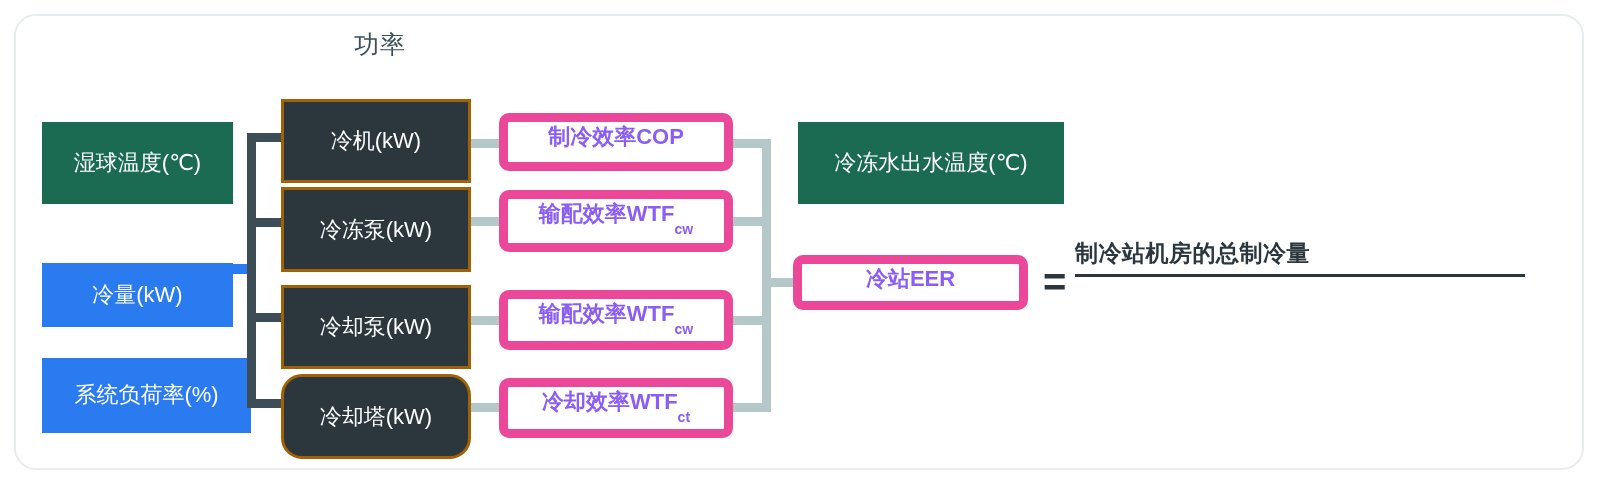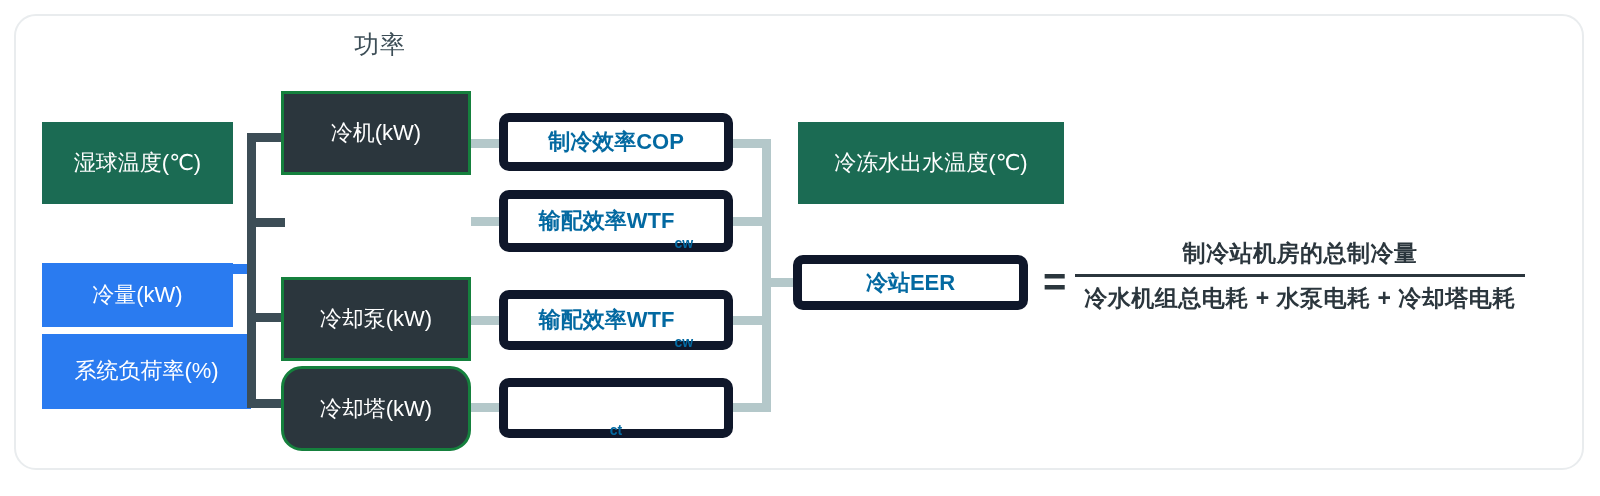--- a/index.html
+++ b/index.html
@@ -61,36 +61,36 @@
 
   
   .dark-box {
     position: absolute;
     display: flex;
     align-items: center;
     justify-content: center;
     background: #2b363d;
     color: #ffffff;
     font-size: 22px;
-    border: 3px solid #15803d;
+    border: 3px solid #a16207;
     box-sizing: border-box;
     text-align: left;
+    margin-top: 8px;
   }
 
   
   .teal-box {
     position: absolute;
     display: flex;
-    align-items: center;
     justify-content: center;
     background: #ffffff;
-    color: #0369a1;
+    color: #8b5cf6;
     font-size: 22px;
     font-weight: bold;
-    border: 9px solid #0f172a;
+    border: 9px solid #ec4899;
     border-radius: 10px;
     box-sizing: border-box;
     text-align: center;
     white-space: nowrap;
   }
   .teal-box .sub {
     font-size: 14px;
     vertical-align: sub;
     position: relative;
     top: 22px;
@@ -109,21 +109,20 @@
   
   .equals {
     position: absolute;
     font-size: 40px;
     font-weight: bold;
     color: #2b363d;
     line-height: 1;
   }
   .fraction {
     position: absolute;
-    text-align: center;
     color: #2b363d;
   }
   .frac-num, .frac-den {
     font-size: 23px;
     font-weight: bold;
     white-space: nowrap;
     letter-spacing: 0.5px;
   }
   .frac-num { padding-bottom: 5px; }
   .frac-bar {
@@ -142,35 +141,38 @@
   <div class="section-title">功率</div>
 
   <div class="solid-box green" style="left:42px; top:96px; width:191px; height:82px;">
     <span>湿球温度(℃)</span>
   </div>
 
   <div class="solid-box blue" style="left:42px; top:237px; width:191px; height:64px;">
     <span>冷量(kW)</span>
   </div>
 
-  <div class="solid-box blue" style="left:42px; top:308px; width:209px; height:75px;">
+  <div class="solid-box blue" style="left:42px; top:332px; width:209px; height:75px;">
     <span>系统负荷率(%)</span>
   </div>
 
   <div class="conn blue-line" style="left:233px; top:264px; width:22px; height:10px;"></div>
 
   <div class="conn dark-line" style="left:247px; top:133px; width:9px; height:275px;"></div>
   <div class="conn dark-line" style="left:247px; top:133px; width:38px; height:9px;"></div>
   <div class="conn dark-line" style="left:247px; top:218px; width:38px; height:9px;"></div>
   <div class="conn dark-line" style="left:247px; top:313px; width:38px; height:9px;"></div>
   <div class="conn dark-line" style="left:247px; top:399px; width:38px; height:9px;"></div>
 
   <div class="dark-box" style="left:281px; top:91px; width:190px; height:84px;">
     <span>冷机(kW)</span>
   </div>
+  <div class="dark-box" style="left:281px; top:179px; width:190px; height:85px;">
+    <span>冷冻泵(kW)</span>
+  </div>
   <div class="dark-box" style="left:281px; top:277px; width:190px; height:84px;">
     <span>冷却泵(kW)</span>
   </div>
   <div class="dark-box" style="left:281px; top:366px; width:190px; height:85px;border-radius:21px;">
     <span>冷却塔(kW)</span>
   </div>
 
   <div class="conn teal-line" style="left:471px; top:139px; width:33px; height:9px;"></div>
   <div class="conn teal-line" style="left:471px; top:217px; width:33px; height:9px;"></div>
   <div class="conn teal-line" style="left:471px; top:316px; width:33px; height:9px;"></div>
@@ -182,38 +184,38 @@
   </div>
   <div class="teal-box" style="left:499px; top:190px; width:234px; height:62px;">
     <span>输配效率WTF</span>
       <span class="sub">cw</span>
   </div>
   <div class="teal-box" style="left:499px; top:290px; width:234px; height:60px;">
     <span>输配效率WTF</span>
       <span class="sub">cw</span>
   </div>
   <div class="teal-box" style="left:499px; top:378px; width:234px; height:60px;">
+    <span>冷却效率WTF</span>
       <span class="sub">ct</span>
   </div>
 
   <div class="conn teal-line" style="left:733px; top:139px; width:36px; height:9px;"></div>
   <div class="conn teal-line" style="left:733px; top:217px; width:36px; height:9px;"></div>
   <div class="conn teal-line" style="left:733px; top:316px; width:36px; height:9px;"></div>
   <div class="conn teal-line" style="left:733px; top:403px; width:36px; height:9px;"></div>
   <div class="conn teal-line" style="left:762px; top:139px; width:9px; height:273px;"></div>
   <div class="conn teal-line" style="left:762px; top:278px; width:34px; height:9px;"></div>
 
   <div class="teal-box" style="left:793px; top:255px; width:235px; height:55px;">
     <span>冷站EER</span>
   </div>
 
   <div class="equals" style="left:1043px; top:262px;">=</div>
 
   <div class="fraction" style="left:1075px; top:238px; width:450px;">
     <div class="frac-num">制冷站机房的总制冷量</div>
     <div class="frac-bar"></div>
-    <div class="frac-den">冷水机组总电耗 + 水泵电耗 + 冷却塔电耗</div>
   </div>
 
   <div class="solid-box green" style="left:798px; top:96px; width:266px; height:82px;">
     <span>冷冻水出水温度(℃)</span>
   </div>
 </div>
 
 </body></html>

